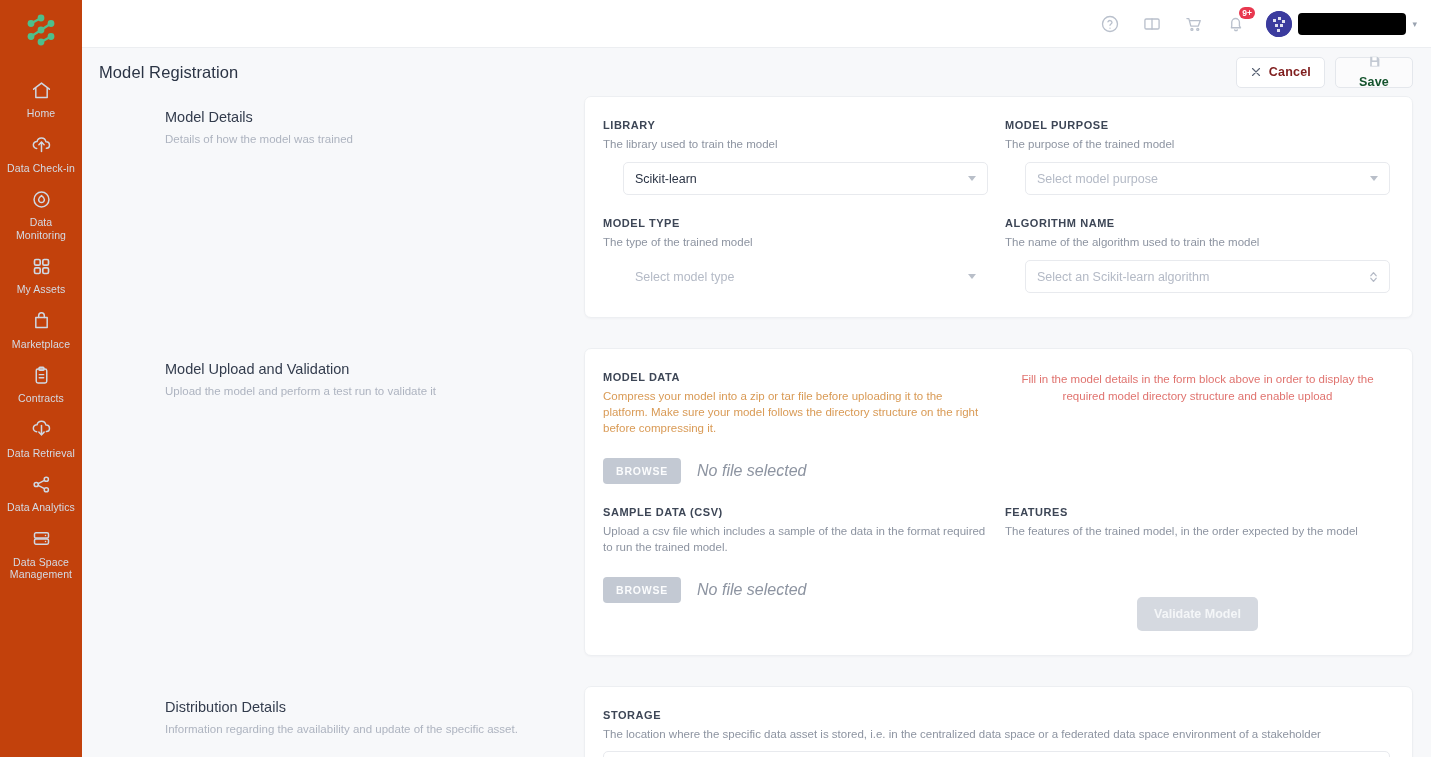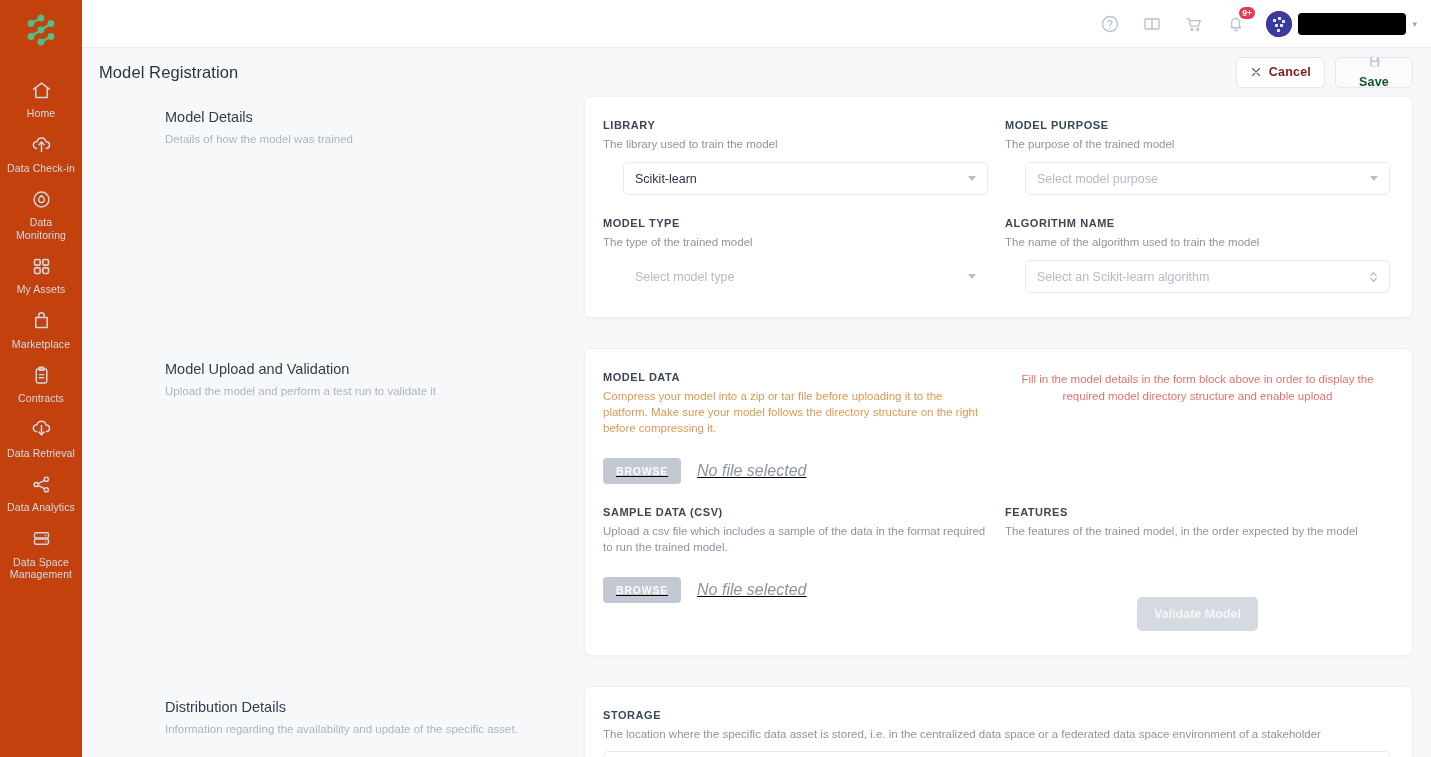--- a/index.html
+++ b/index.html
@@ -133,21 +133,21 @@
     height: 33px; border: 1px solid #e8eaee; border-radius: 5px;
     display: flex; align-items: center; justify-content: space-between;
     padding: 0 11px; background: #fff; cursor: pointer;
     font-size: 12.5px; color: #2b3445; margin-left: 20px;
   }
   .select.bare { border-color: transparent; }
   .select .ph { color: #b4bac6; }
   .caret-down { width: 0; height: 0; border-left: 4.5px solid transparent; border-right: 4.5px solid transparent; border-top: 5px solid #b9bfc9; }
   .caret-updown { display: flex; flex-direction: column; gap: 2px; color: #b4bac6; }
 
-  .file-row { display: flex; align-items: center; gap: 16px; margin-top: 22px; text-decoration: underline; }
+  .file-row { display: flex; align-items: center; gap: 16px; margin-top: 22px; }
   .browse-btn {
     background: #c3c9d3; color: #fbfcfd;
     border: none; border-radius: 4px;
     font-size: 10.5px; font-weight: bold; letter-spacing: 0.8px;
     padding: 7px 13px; cursor: pointer;
   }
   .no-file { font-size: 16px; color: #8d94a1; font-style: italic; }
 
   .err-note {
     color: #e0736f; font-size: 11.5px; line-height: 17px;

